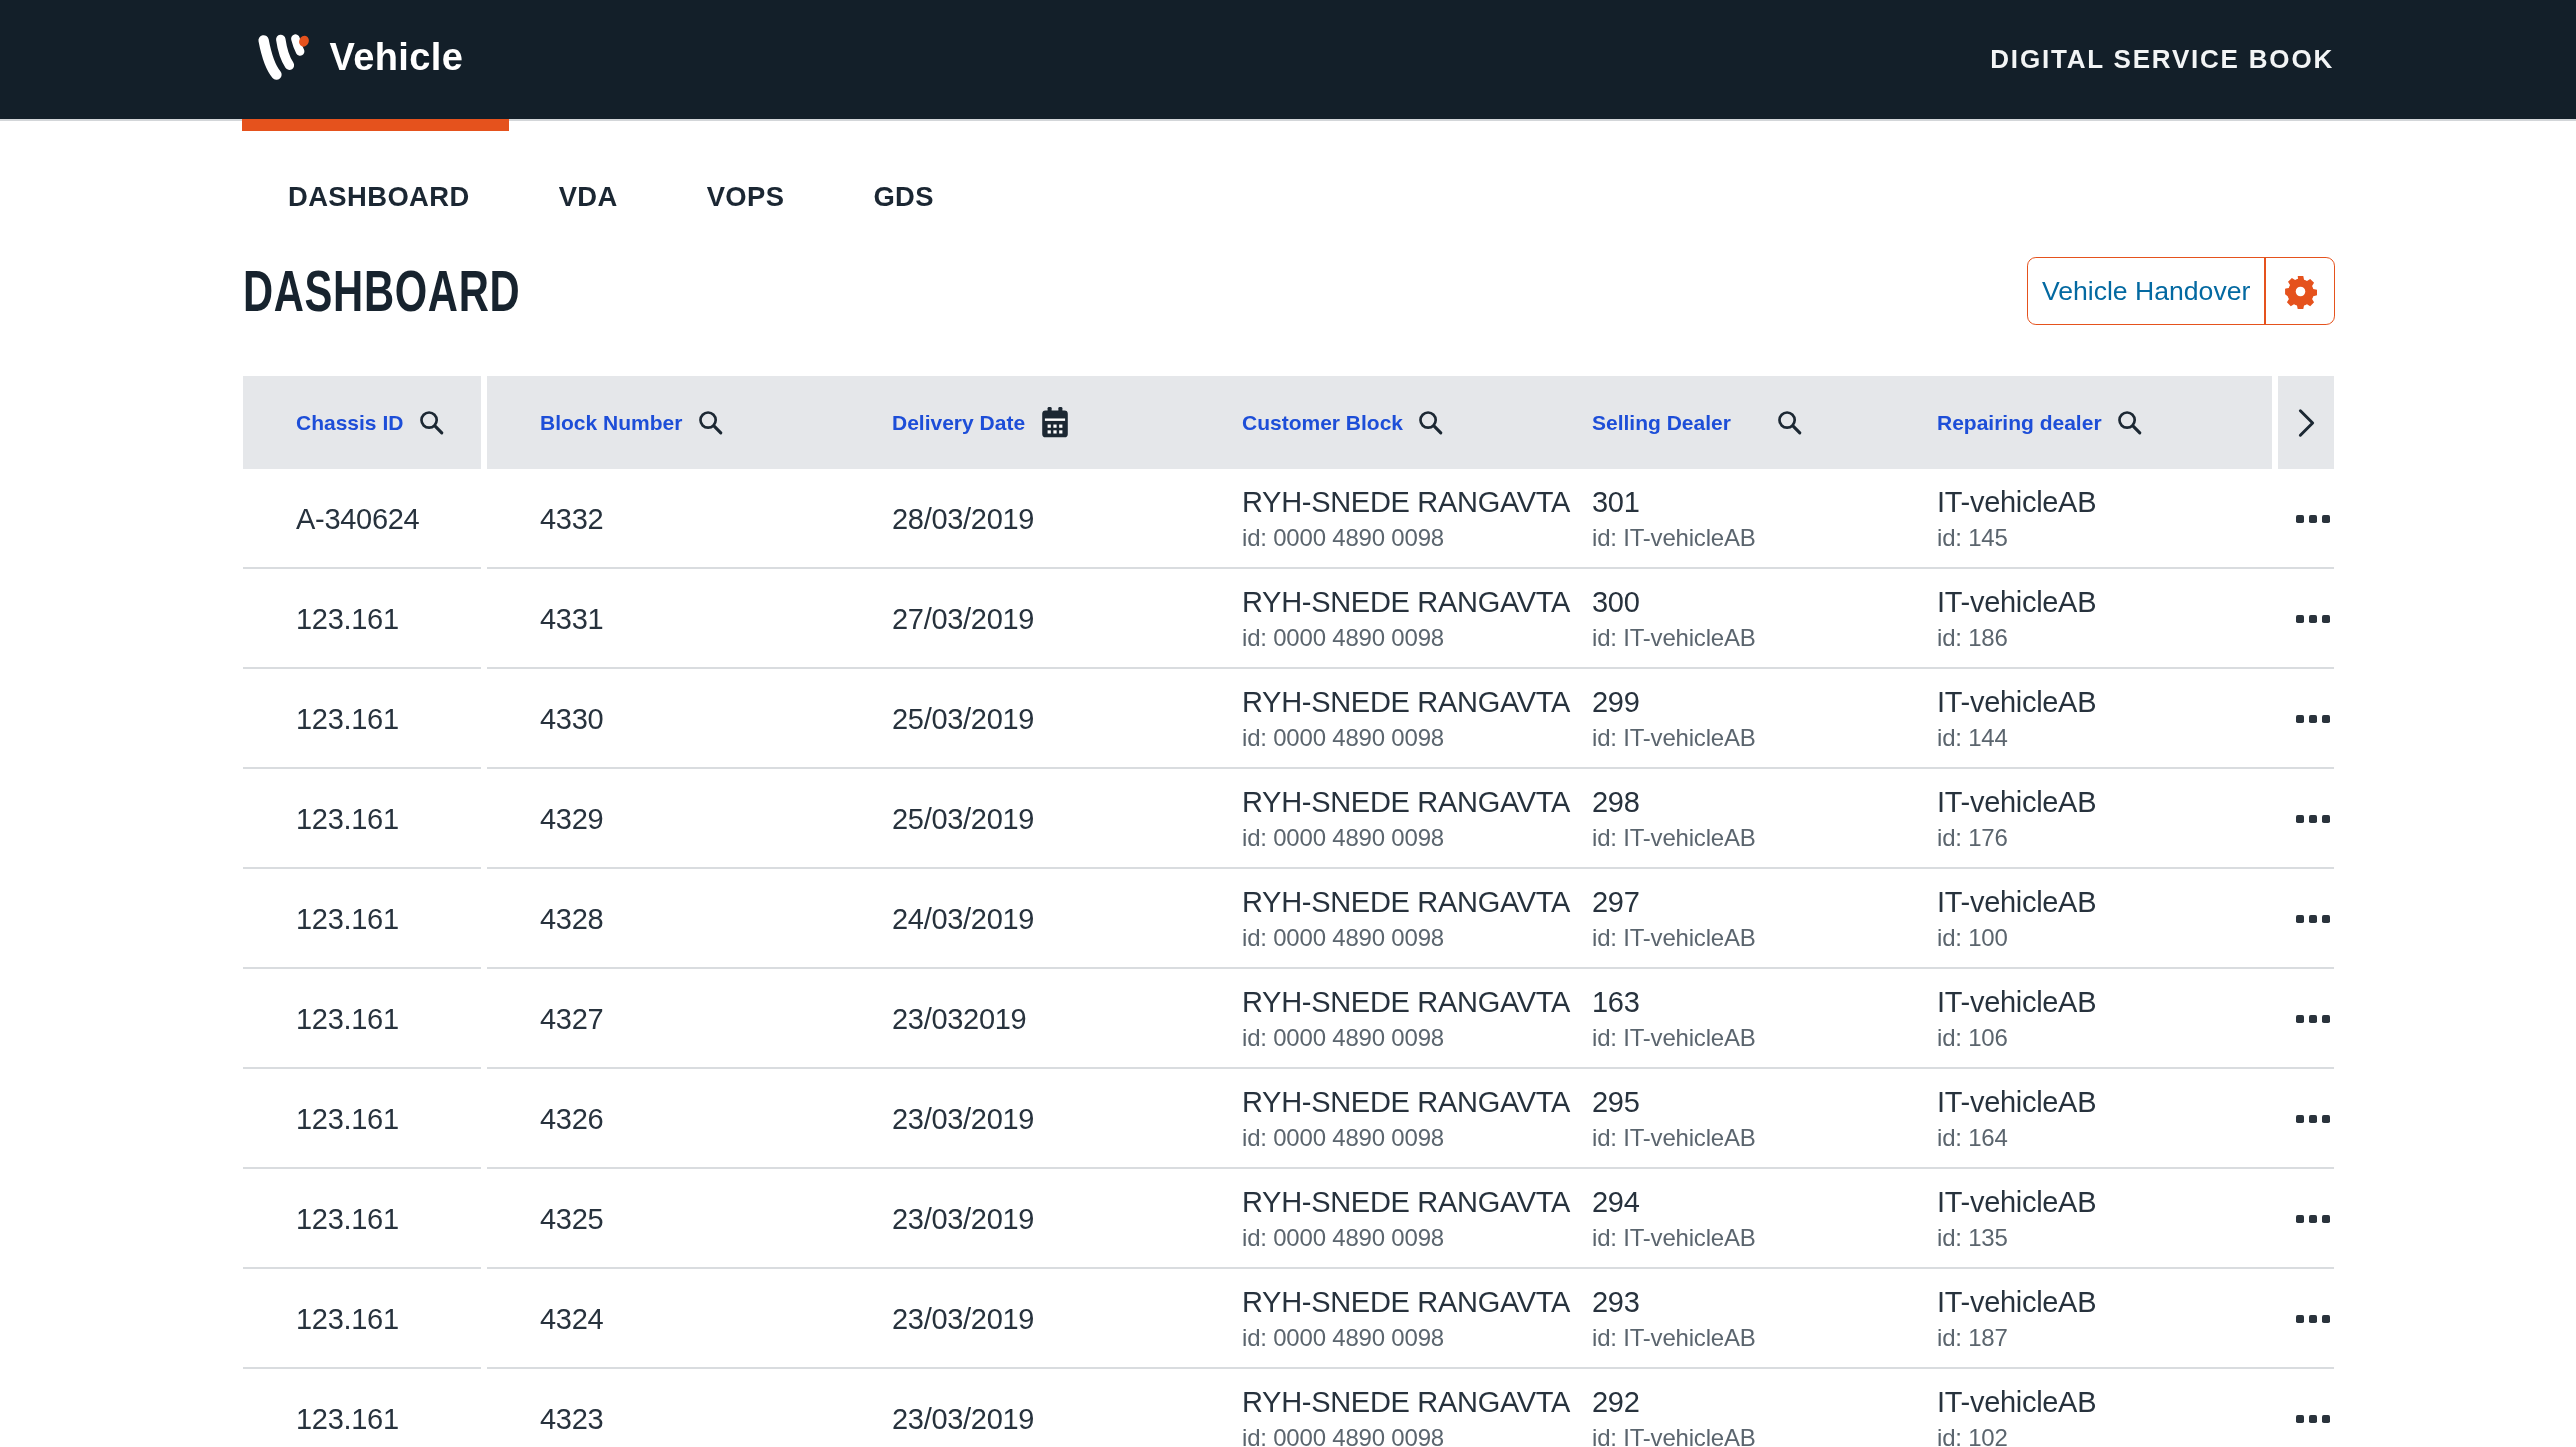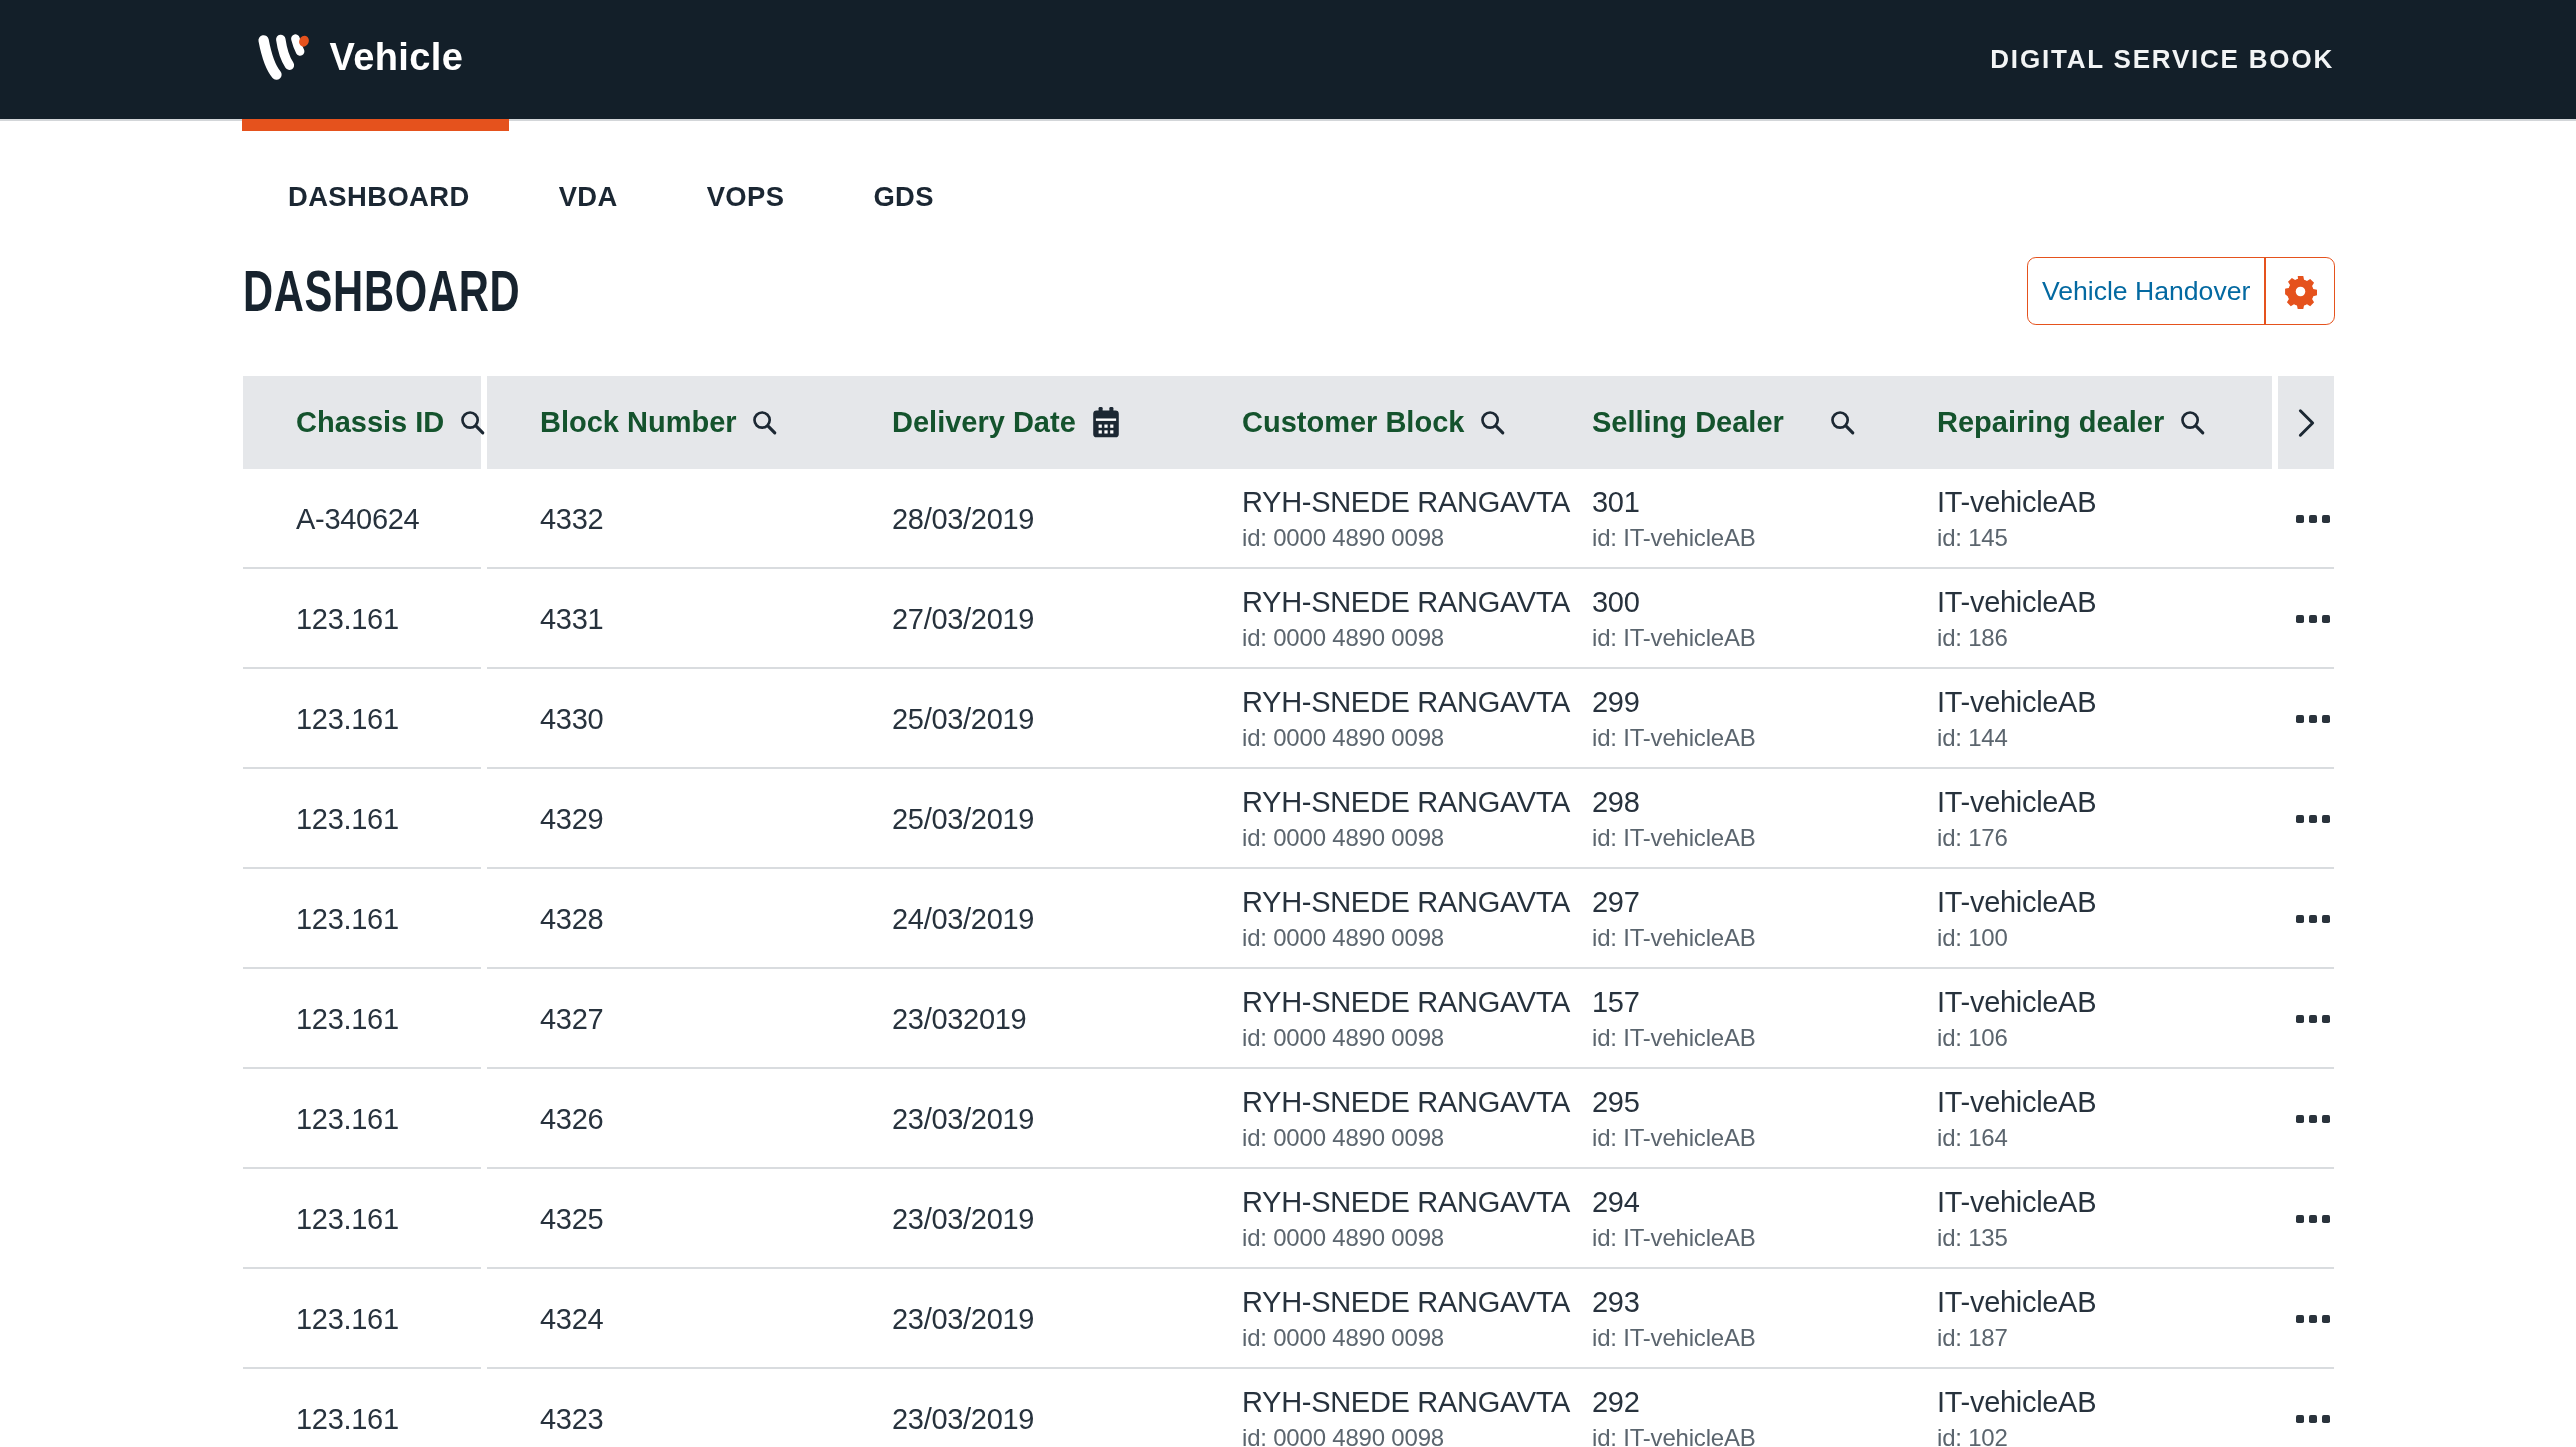--- a/index.html
+++ b/index.html
@@ -31,21 +31,21 @@
   .btn-label{flex:1;display:flex;align-items:center;justify-content:center;color:#0369a1;font-size:26.6px;cursor:pointer;}
   .btn-divider{width:1.8px;background:#E5521D;}
   .btn-gear{width:68px;display:flex;align-items:center;justify-content:center;cursor:pointer;}
 
   
   .table{position:absolute;left:243px;top:376px;width:2091px;}
   .thead{position:relative;height:93px;}
   .hblock{position:absolute;top:0;bottom:0;background:#E5E7EA;}
   .hb1{left:0;width:238px;} .hb2{left:244px;width:1785px;} .hb3{left:2035px;right:0;}
   .hcell{position:absolute;top:0;height:93px;display:flex;align-items:center;gap:13.3px;cursor:pointer;}
-  .hcell span{font-size:29px;font-weight:600;color:#14532d;white-space:nowrap;}
+  .hcell span{font-size:21px;font-weight:600;color:#1d4ed8;white-space:nowrap;}
   .c1{left:53px;} .c2{left:297px;} .c3{left:649px;} .c4{left:999px;} .c5{left:1349px;gap:44px;} .c6{left:1694px;}
   .hchev{position:absolute;left:2035px;top:0;width:56px;height:93px;display:flex;align-items:center;justify-content:center;cursor:pointer;}
 
   .trow{position:relative;height:100px;background:#fff;cursor:pointer;}
   .sep{position:absolute;bottom:0;height:1.8px;background:#D9DCDF;}
   .sep-l{left:0;width:238px;} .sep-r{left:244px;right:0;}
   .cell{position:absolute;top:50%;transform:translateY(-50%);white-space:nowrap;}
   .cell .main{display:block;font-size:29px;color:#27323D;letter-spacing:-0.3px;}
   .cell .sub{display:block;font-size:24px;color:#5B656E;margin-top:5.3px;letter-spacing:-0.2px;}
   .row-menu{position:absolute;left:2049px;top:50%;transform:translateY(-50%);display:flex;gap:5.3px;padding:8.9px 3.5px;}
@@ -321,21 +321,21 @@
             <span class="main">4327</span>
           </div>
     <div class="cell c3">
             <span class="main">23/032019</span>
           </div>
     <div class="cell c4">
       <span class="main">RYH-SNEDE RANGAVTA</span>
       <span class="sub">id: 0000 4890 0098</span>
     </div>
     <div class="cell c5">
-      <span class="main">157</span>
+      <span class="main">163</span>
       <span class="sub">id: IT-vehicleAB</span>
     </div>
     <div class="cell c6">
       <span class="main">IT-vehicleAB</span>
       <span class="sub">id: 106</span>
     </div>
     <div class="row-menu">
       <i></i>
             <i></i>
             <i></i>

